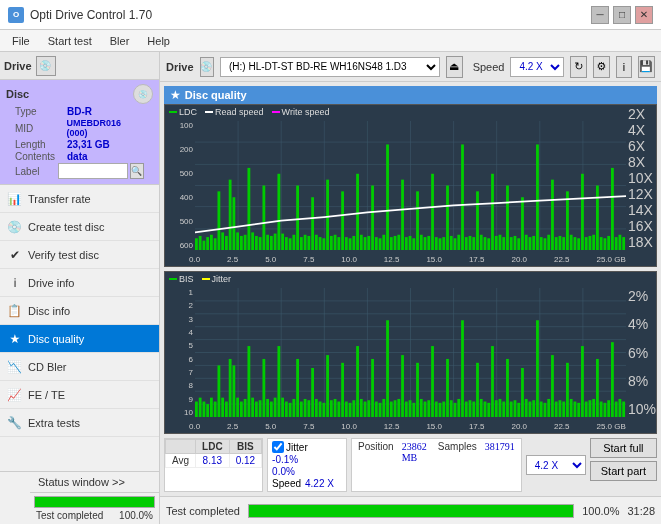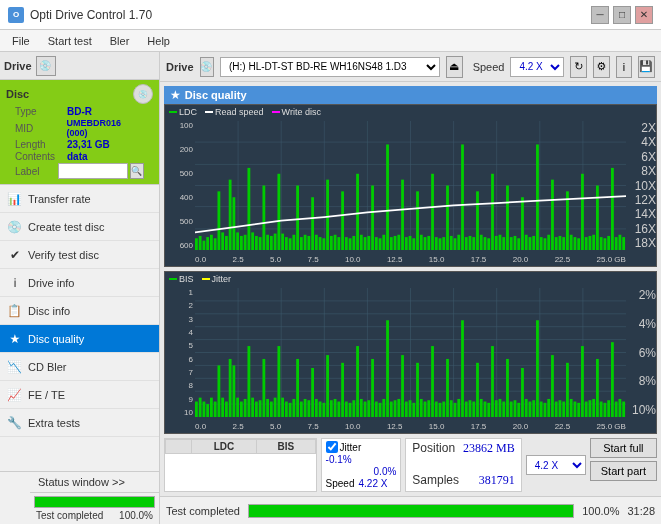--- a/index.html
+++ b/index.html
@@ -73,21 +73,21 @@
       border: 1px solid #999;
       display: flex;
       align-items: center;
       justify-content: center;
       font-size: 10px;
       cursor: pointer;
     }
 
     
     .disc-panel {
-      background: #84cc16;
+      background: #c4b5fd;
       border-bottom: 1px solid #ccc;
       padding: 4px 6px;
     }
     .disc-panel-header {
       display: flex;
       align-items: center;
       justify-content: space-between;
       margin-bottom: 2px;
     }
     .disc-panel-title { font-weight: bold; font-size: 11px; color: #333; }
@@ -261,27 +261,27 @@
     .y-axis-right {
       position: absolute;
       right: 0;
       top: 16px;
       bottom: 16px;
       width: 30px;
       display: flex;
       flex-direction: column-reverse;
       justify-content: space-between;
     }
-    .y-label-right { font-size: 12px; color: #ccc; text-align: right; padding-left: 2px; }
+    .y-label-right { font-size: 14px; color: #ccc; text-align: left; padding-left: 2px; }
 
     
     .x-axis {
       position: absolute;
       bottom: 2px;
-      left: 30px;
+      left: 24px;
       right: 30px;
       display: flex;
       justify-content: space-between;
     }
     .x-label { font-size: 8px; color: #ccc; }
 
     .chart-svg-wrapper {
       position: absolute;
       top: 16px;
       left: 30px;
@@ -317,26 +317,26 @@
     .stats-table td {
       padding: 1px 6px;
       text-align: center;
       border: 1px solid #eee;
       color: #0000cc;
     }
     .stats-table td.label { color: #333; text-align: left; }
 
     .position-section {
       display: flex;
-      flex-direction: column;
-      gap: 17px;
+      flex-direction: row;
+      gap: 10px;
       background: white;
       border: 1px solid #ccc;
       padding: 2px 6px;
-      font-size: 12px;
+      font-size: 10px;
     }
     .pos-row { display: flex; justify-content: space-between; gap: 8px; }
     .pos-label { color: #333; }
     .pos-value { color: #0000cc; font-family: Liberation Serif, serif; }
 
     .action-buttons {
       display: flex;
       flex-direction: column;
       gap: 3px;
     }
@@ -528,21 +528,21 @@
             <div class="legend-item">
               <div class="legend-dot" style="background: #00cc00;"></div>
               <span>LDC</span>
             </div>
             <div class="legend-item">
               <div class="legend-dot" style="background: #ffffff;"></div>
               <span>Read speed</span>
             </div>
             <div class="legend-item">
               <div class="legend-dot" style="background: #ff00ff;"></div>
-              <span>Write disc</span>
+              <span>Write speed</span>
             </div>
           </div>
 
           <div class="y-axis">
             <span class="y-label">600</span>
             <span class="y-label">500</span>
             <span class="y-label">400</span>
             <span class="y-label">500</span>
             <span class="y-label">200</span>
             <span class="y-label">100</span>
@@ -907,34 +907,39 @@
         <div class="stats-table">
           <table>
             <thead>
               <tr>
                 <th></th>
                 <th>LDC</th>
                 <th>BIS</th>
               </tr>
             </thead>
             <tbody>
+              <tr>
+                <td class="label">Avg</td>
+                <td>8.13</td>
+                <td>0.12</td>
+              </tr>
             </tbody>
           </table>
         </div>
 
         <div style="background: white; border: 1px solid #ccc; padding: 2px 4px; display: flex; flex-direction: column; gap: 1px; font-size: 10px; min-width: 80px;">
           <div style="display: flex; align-items: center; gap: 2px;">
             <input type="checkbox" checked="" style="width: 12px; height: 12px;">
             <span>Jitter</span>
           </div>
           <div>
             <span style="color: #0000cc;">-0.1%</span>
           </div>
           <div>
-            <span style="color: #0000cc; margin-left: 48px;">0.0%</span>
+            <span style="color: #0000cc;">0.0%</span>
           </div>
           <div style="display: flex; gap: 4px;">
             <span>Speed</span>
             <span style="color: #0000cc;">4.22 X</span>
           </div>
         </div>
 
         <div class="position-section">
           <div class="pos-row">
             <span class="pos-label">Position</span>

